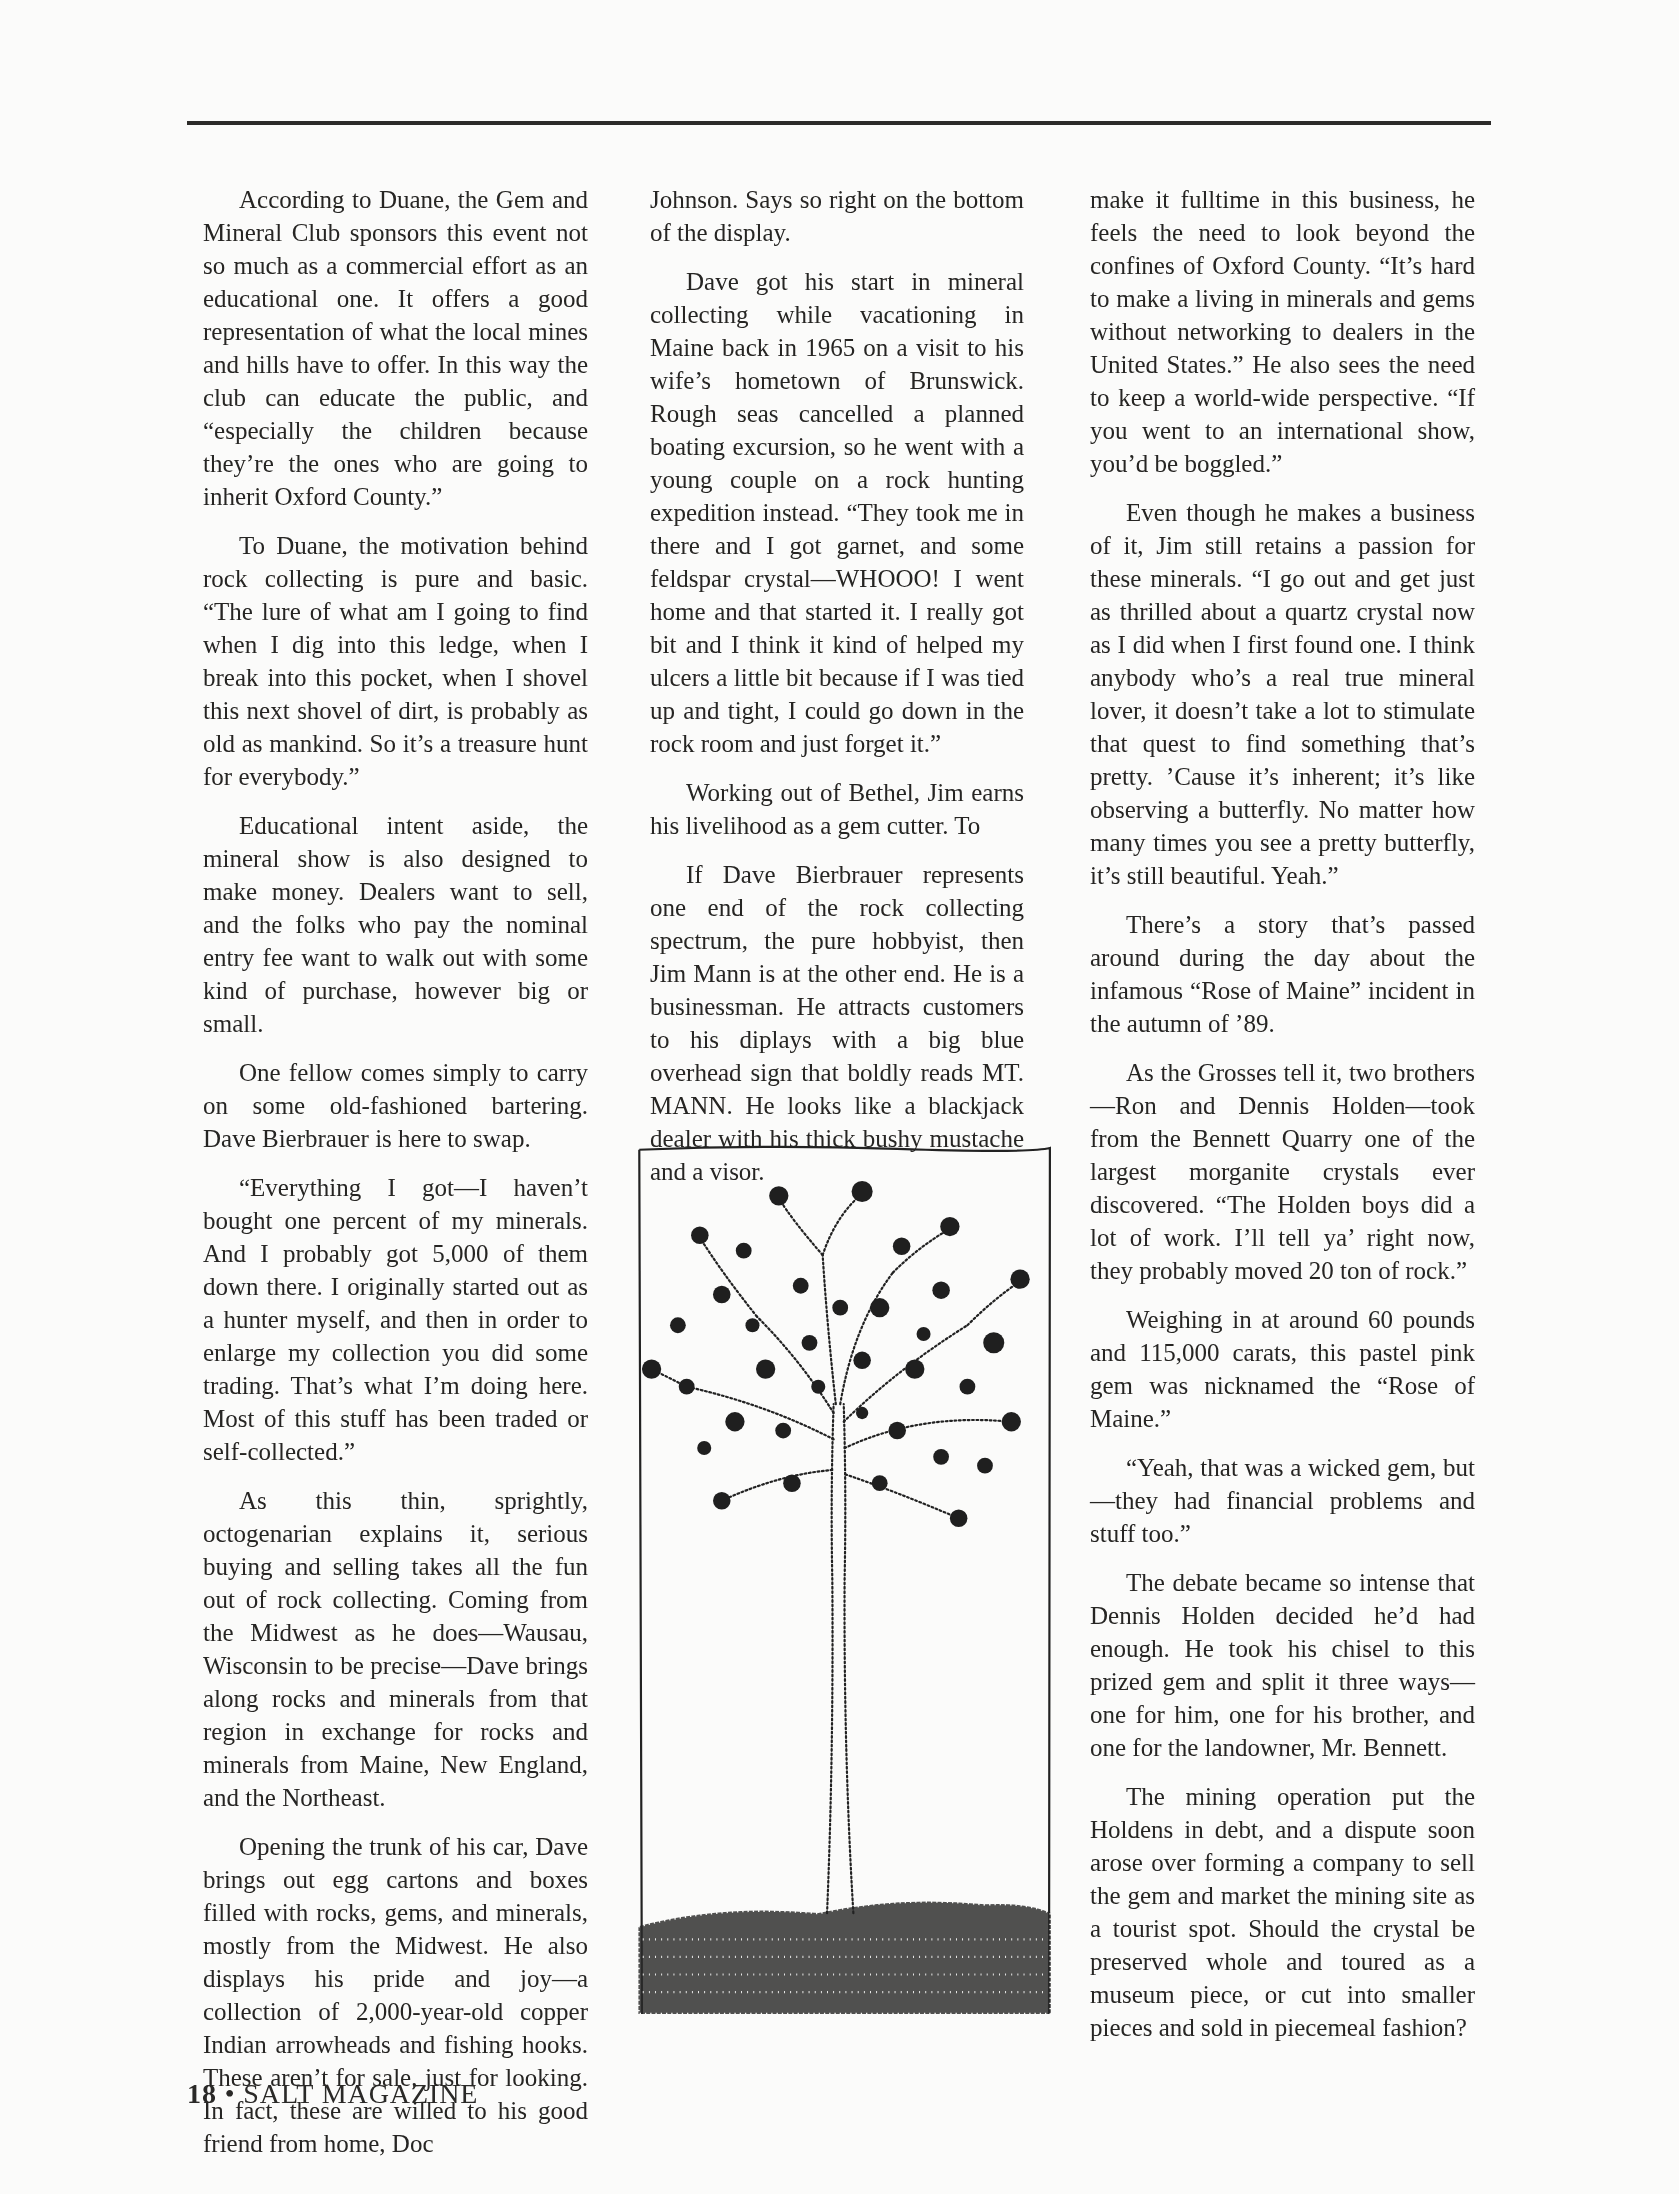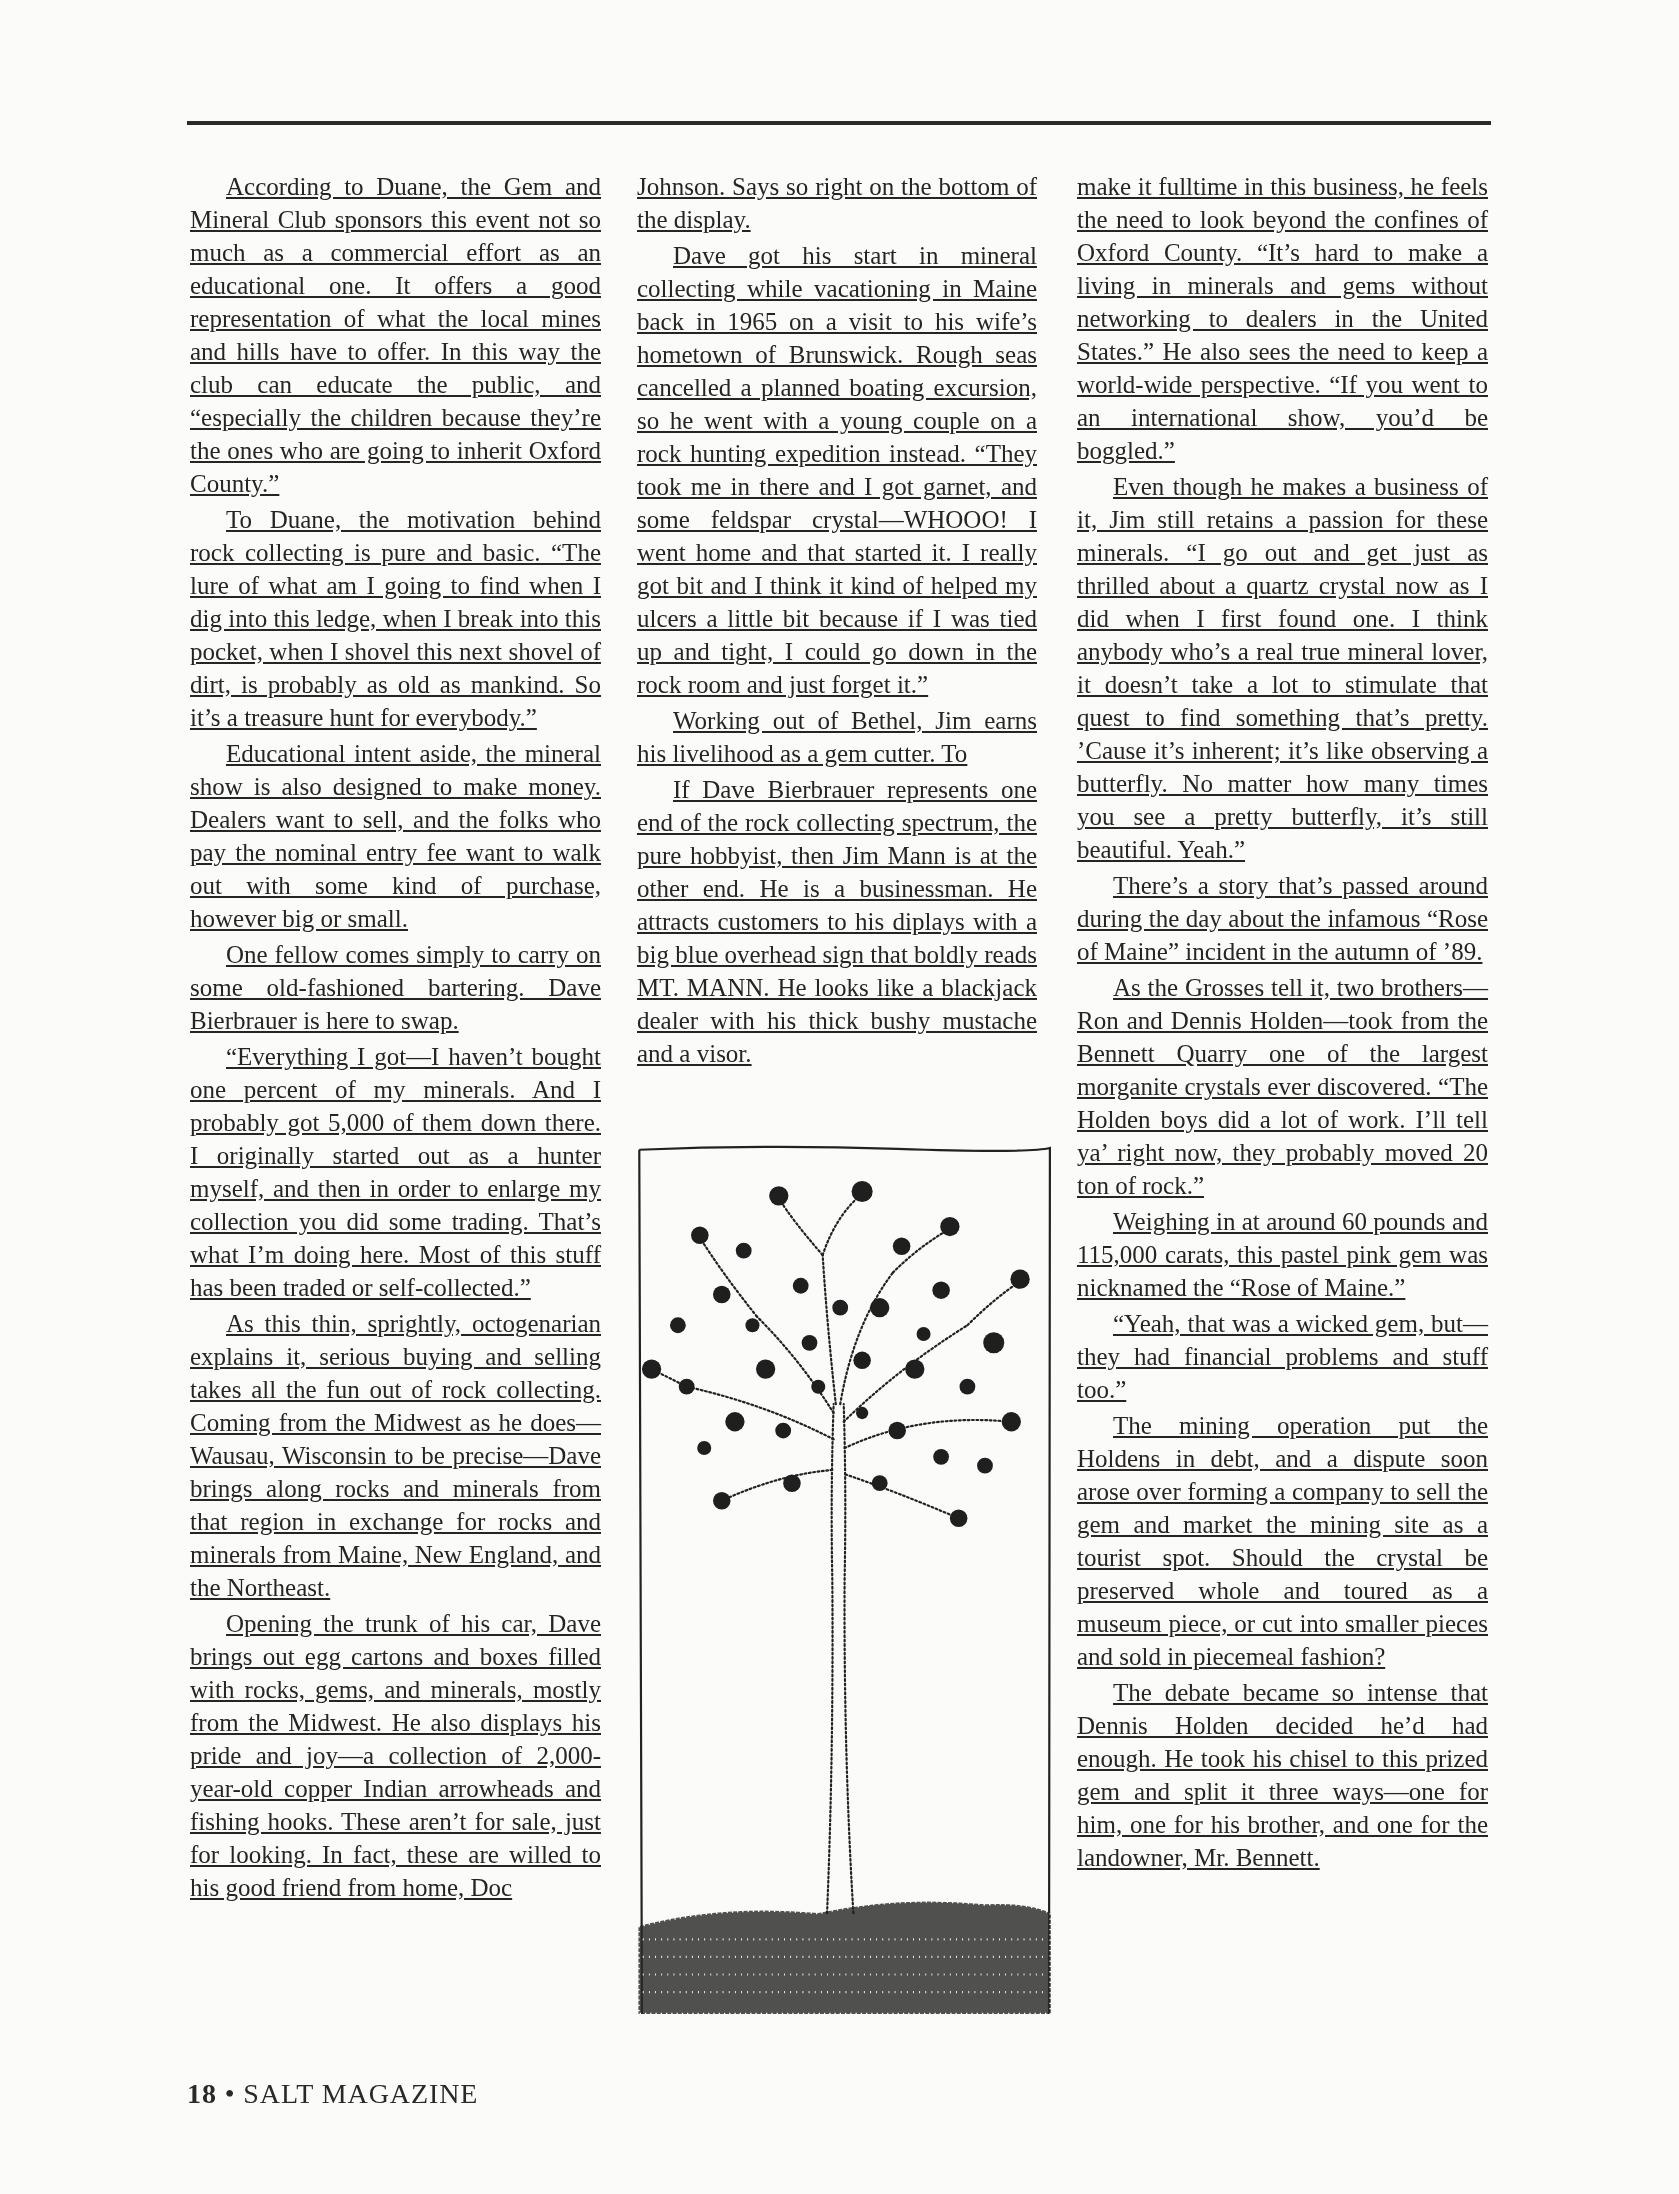--- a/index.html
+++ b/index.html
@@ -13,21 +13,21 @@
   }
   .rule {
     position: absolute; left: 187px; top: 121px; width: 1304px; height: 3.5px;
     background: #2c2b29;
   }
   .col {
     position: absolute; top: 167px;
     font-size: 25px; line-height: 33px;
     text-align: justify;
   }
-  .col p { margin: 3px; text-indent: 36px; text-decoration: underline; }
+  .col p { margin: 16px; text-indent: 36px; }
   .col p.noindent { text-indent: 0; }
   #col-left { left: 187px; width: 417px; }
   #col-mid { left: 634px; width: 406px; }
   #col-right { left: 1074px; width: 417px; }
   .illustration {
     position: absolute; left: 634px; top: 1141px; width: 419px; height: 873px;
   }
   .illustration svg { width: 100%; height: 100%; display: block; }
   .footer {
     position: absolute; left: 187px; top: 2078px;
@@ -135,22 +135,22 @@
   </svg>
 </div>
 
 <div class="col" id="col-right">
   <p class="noindent">make it fulltime in this business, he feels the need to look beyond the confines of Oxford County. “It’s hard to make a living in minerals and gems without networking to dealers in the United States.” He also sees the need to keep a world-wide perspective. “If you went to an international show, you’d be boggled.”</p>
   <p>Even though he makes a business of it, Jim still retains a passion for these minerals. “I go out and get just as thrilled about a quartz crystal now as I did when I first found one. I think anybody who’s a real true mineral lover, it doesn’t take a lot to stimulate that quest to find something that’s pretty. ’Cause it’s inherent; it’s like observing a butterfly. No matter how many times you see a pretty butterfly, it’s still beautiful. Yeah.”</p>
   <p>There’s a story that’s passed around during the day about the infamous “Rose of Maine” incident in the autumn of ’89.</p>
   <p>As the Grosses tell it, two brothers—Ron and Dennis Holden—took from the Bennett Quarry one of the largest morganite crystals ever discovered. “The Holden boys did a lot of work. I’ll tell ya’ right now, they probably moved 20 ton of rock.”</p>
   <p>Weighing in at around 60 pounds and 115,000 carats, this pastel pink gem was nicknamed the “Rose of Maine.”</p>
   <p>“Yeah, that was a wicked gem, but—they had financial problems and stuff too.”</p>
+  <p>The debate became so intense that Dennis Holden decided he’d had enough. He took his chisel to this prized gem and split it three ways—one for him, one for his brother, and one for the landowner, Mr. Bennett.</p>
   <p>The mining operation put the Holdens in debt, and a dispute soon arose over forming a company to sell the gem and market the mining site as a tourist spot. Should the crystal be preserved whole and toured as a museum piece, or cut into smaller pieces and sold in piecemeal fashion?</p>
-  <p>The debate became so intense that Dennis Holden decided he’d had enough. He took his chisel to this prized gem and split it three ways—one for him, one for his brother, and one for the landowner, Mr. Bennett.</p>
 </div>
 
 <div class="footer">
   <span class="num">18</span>
   <span>•</span>
   <span>SALT MAGAZINE</span>
 </div>
 
 
 </body></html>

